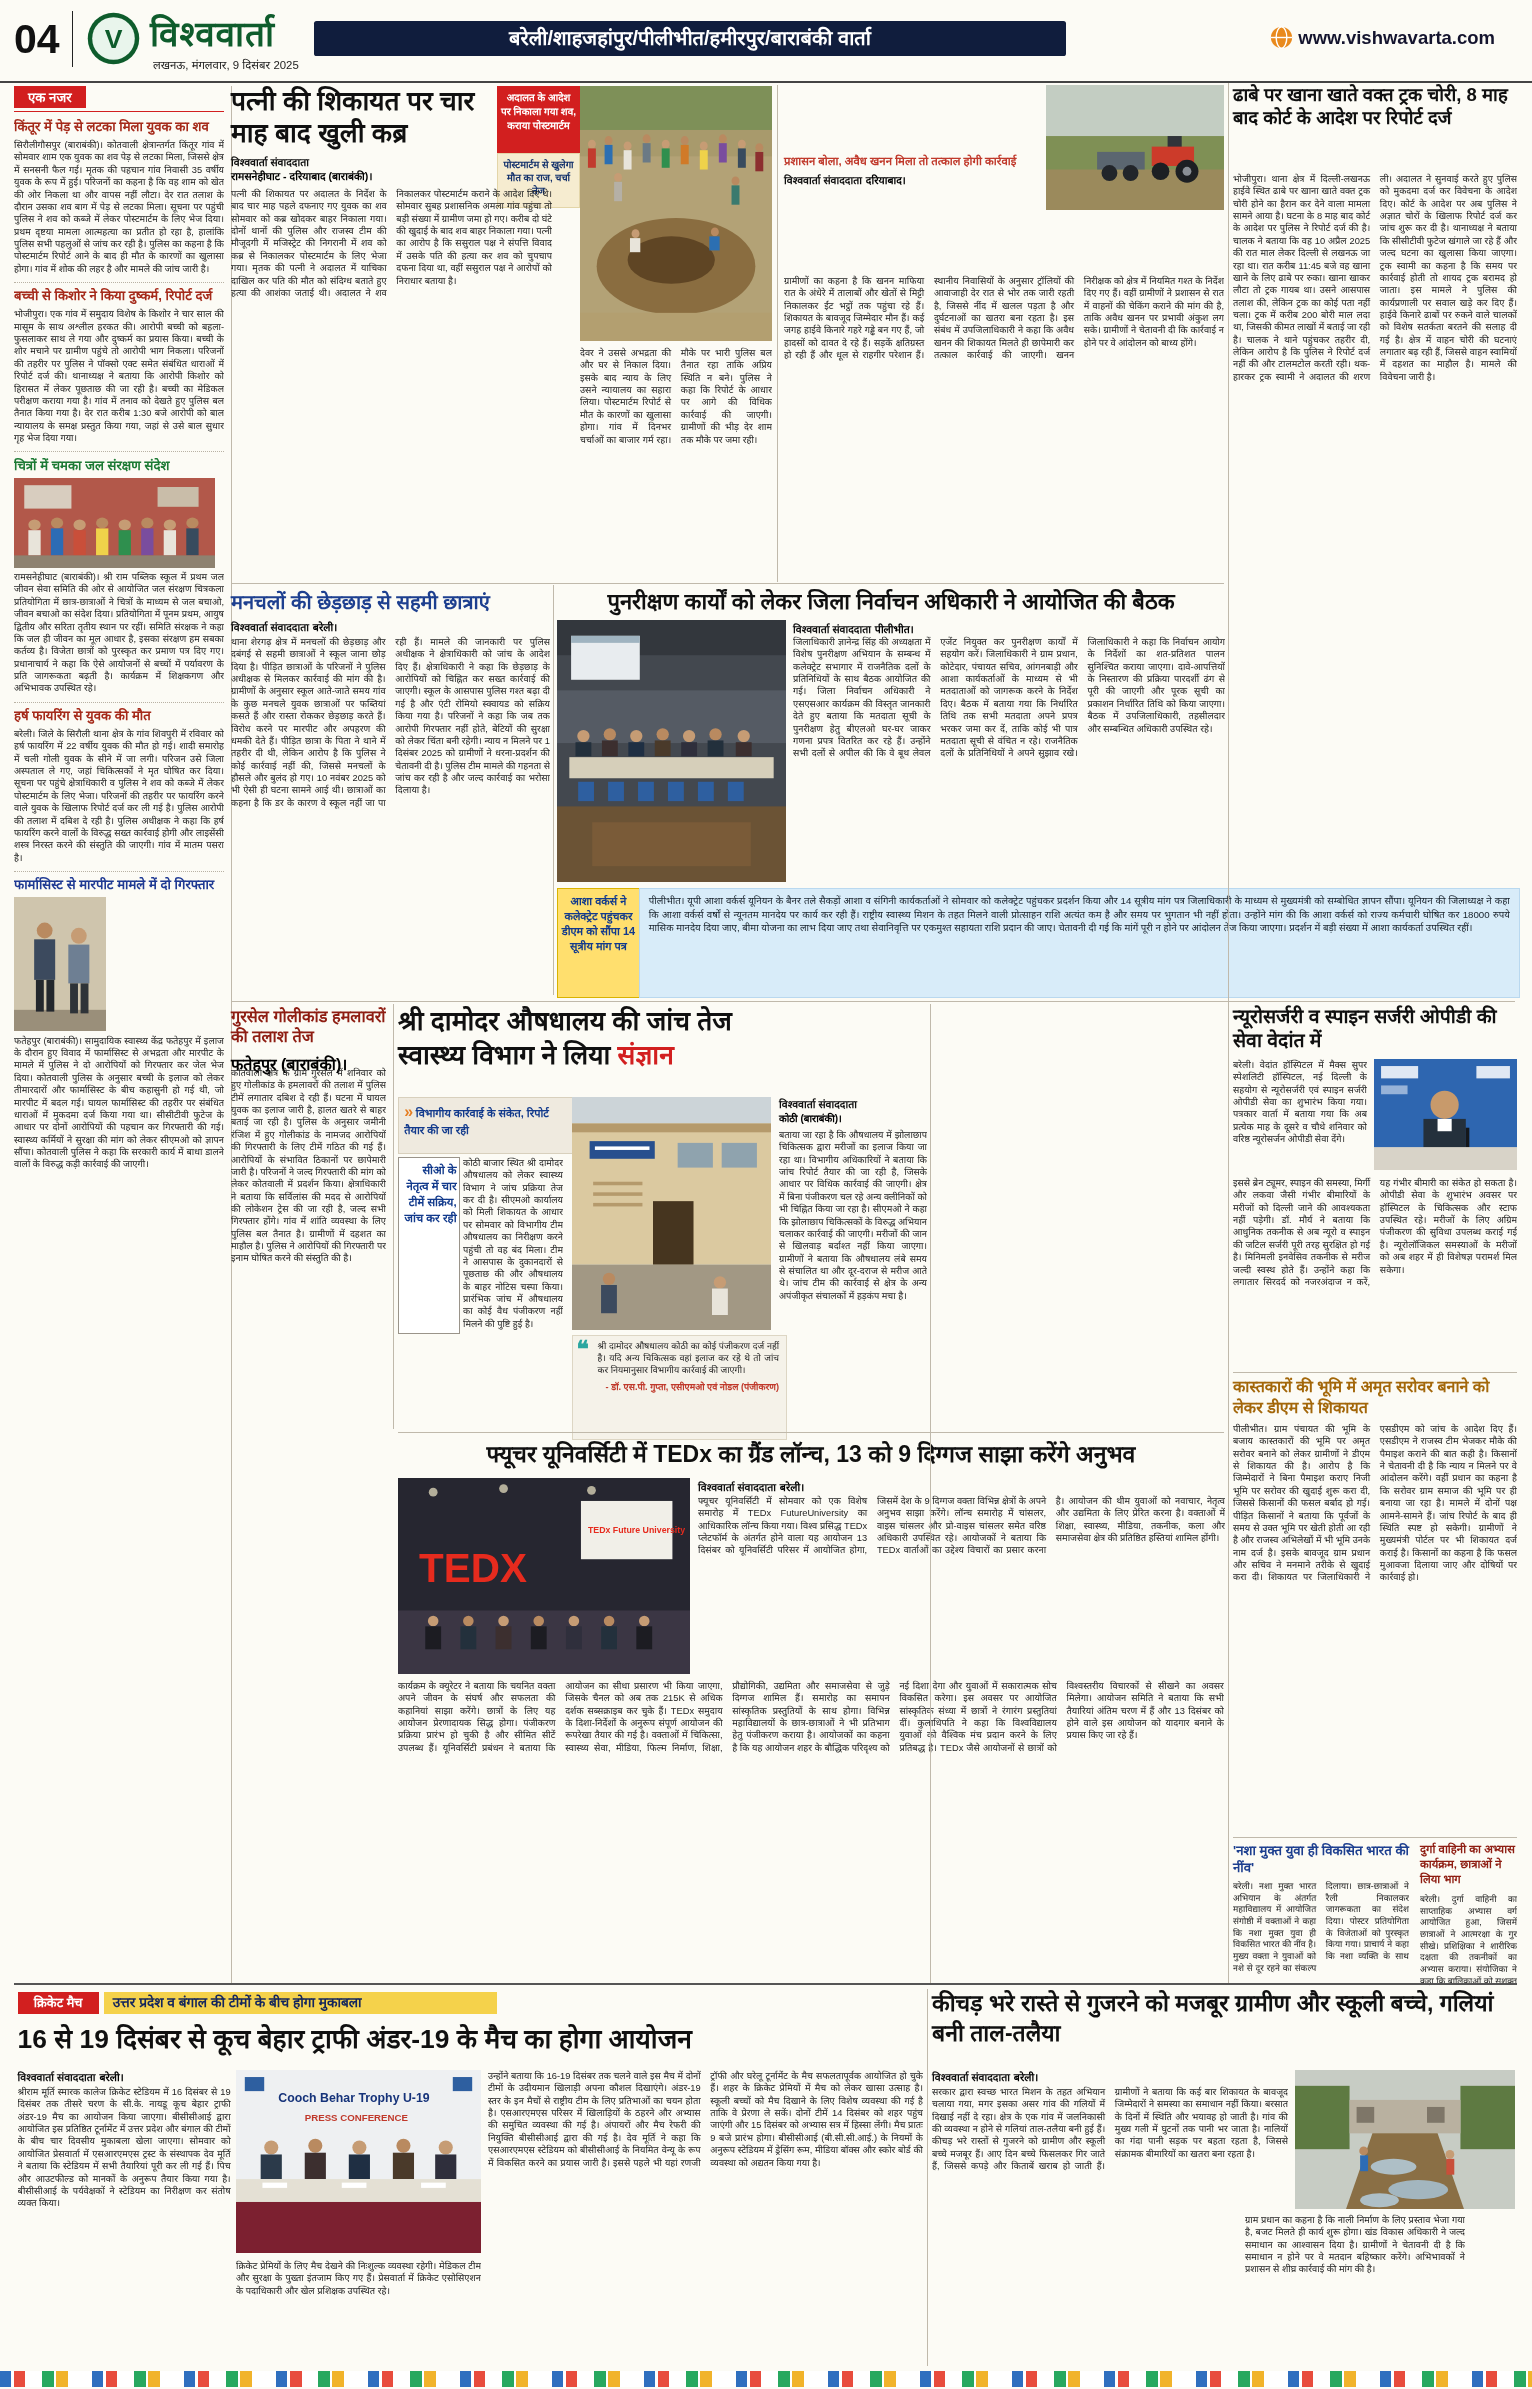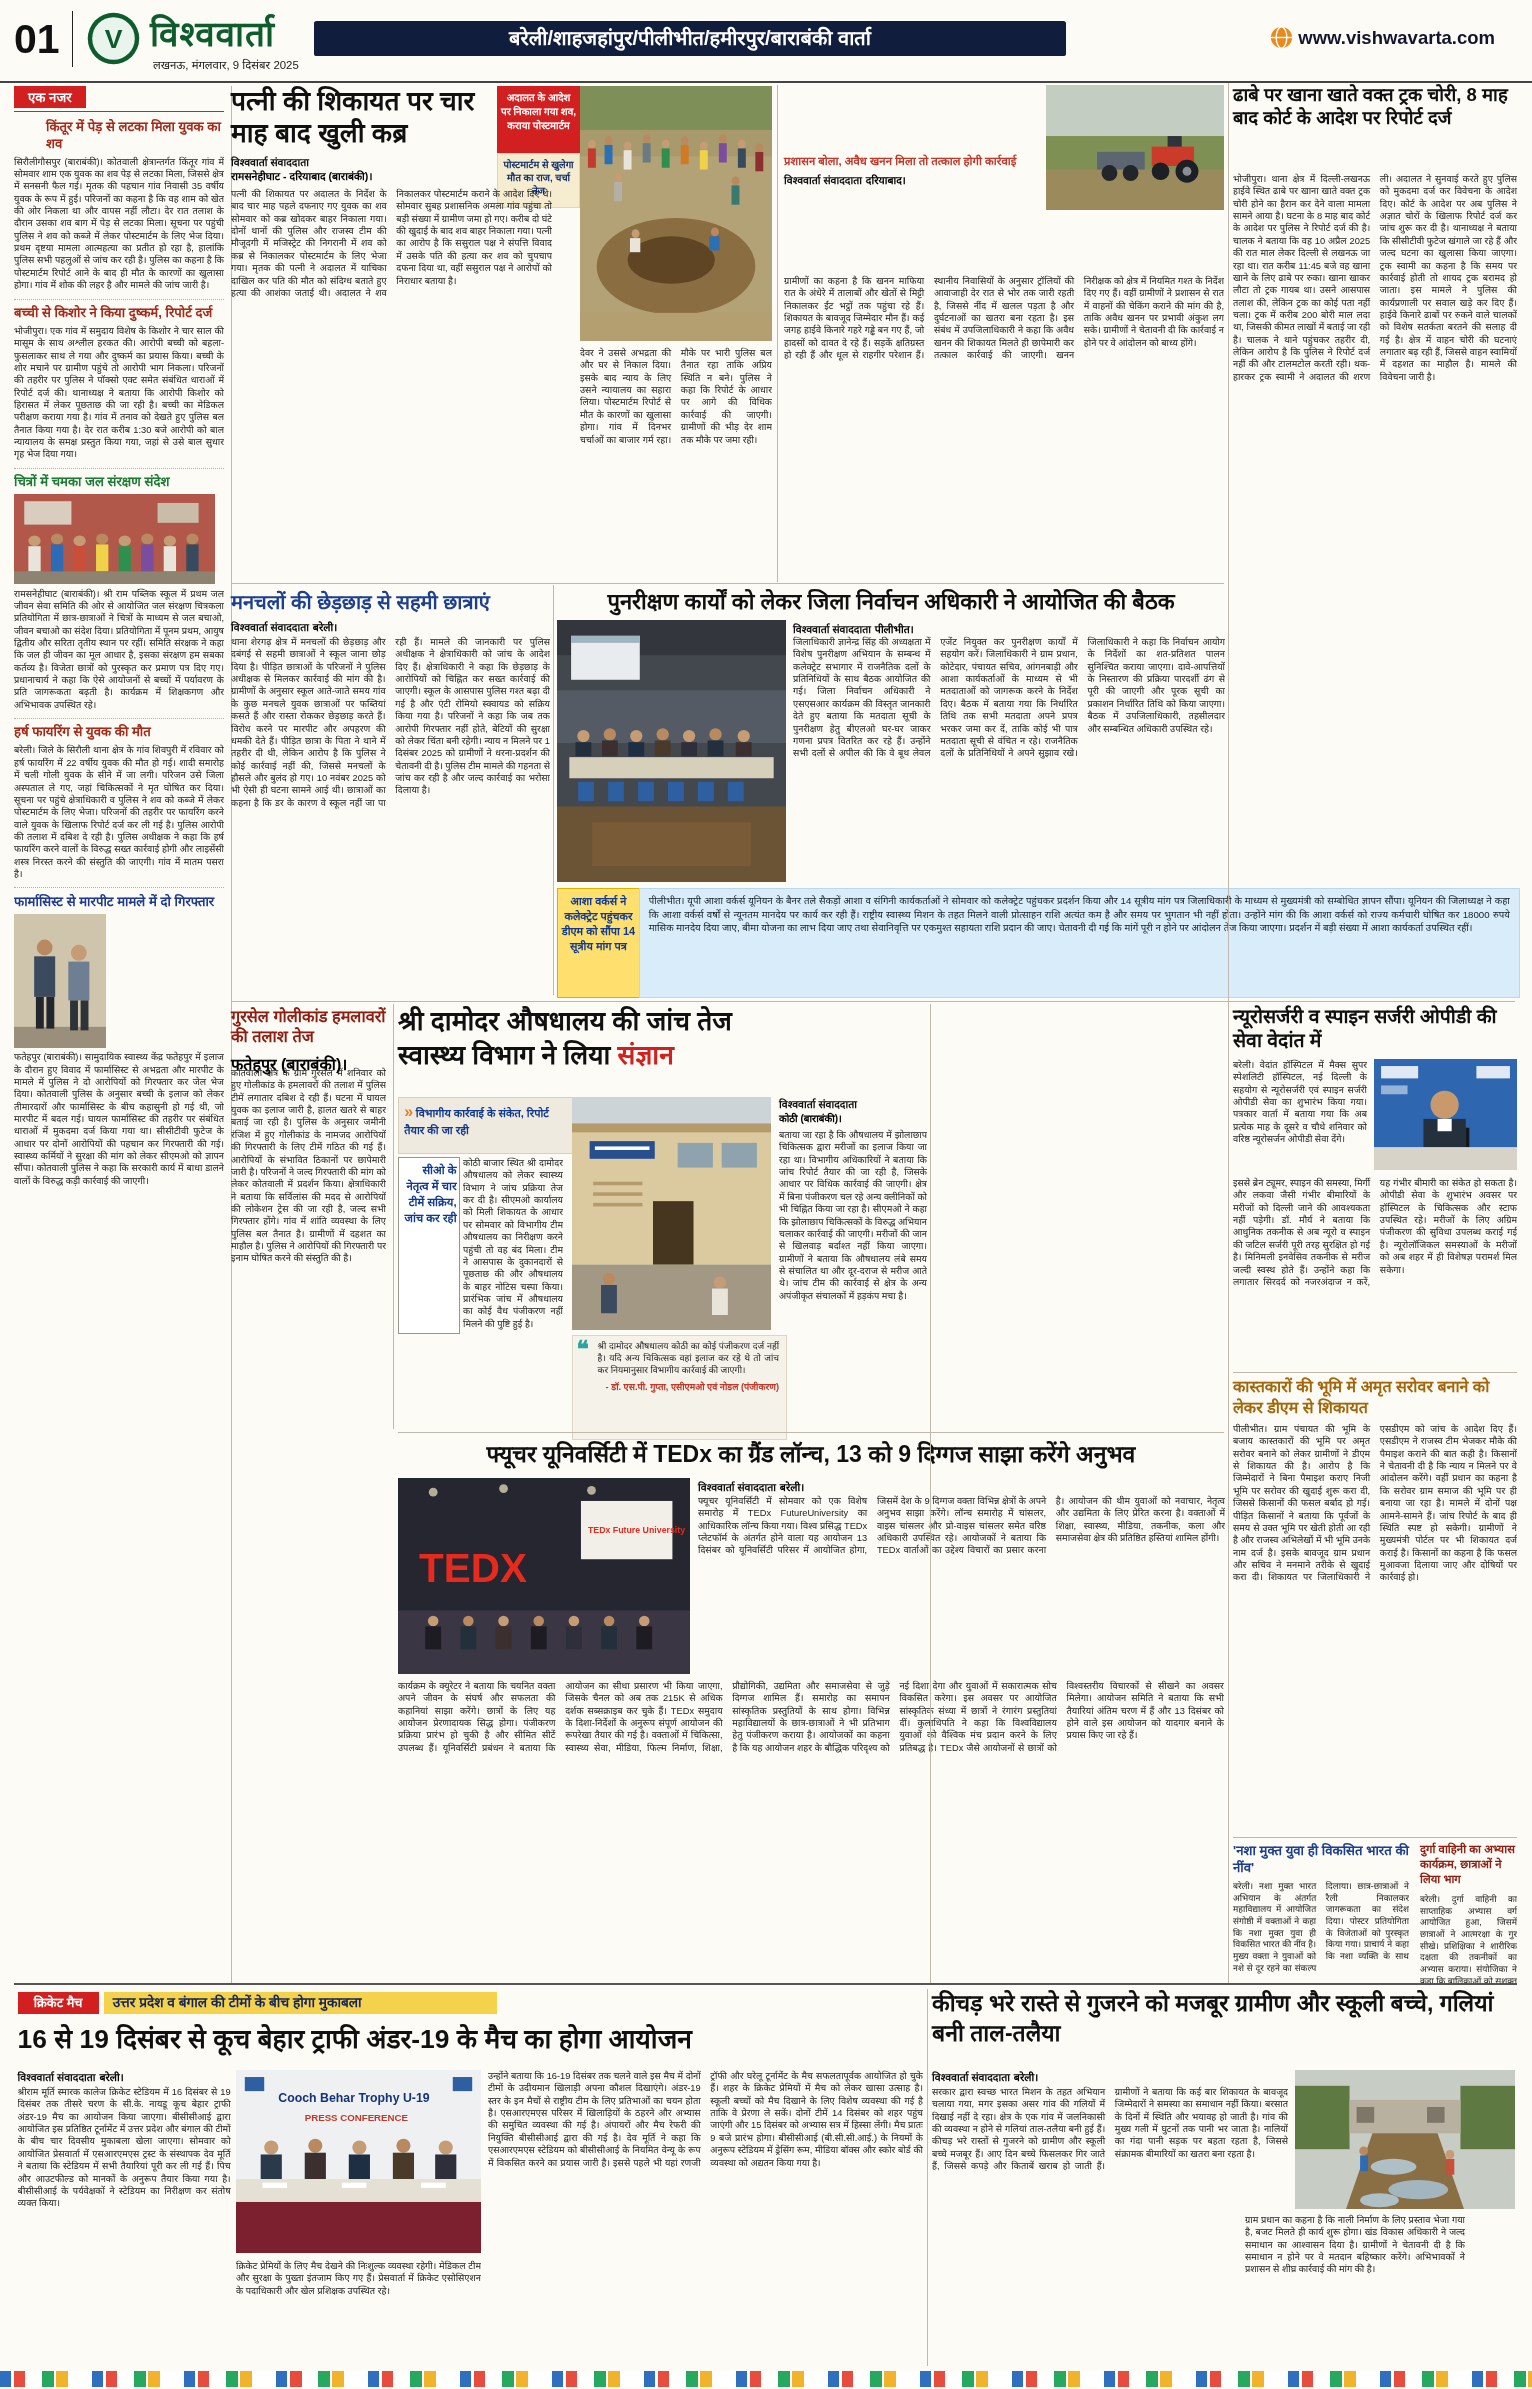--- a/index.html
+++ b/index.html
@@ -22,21 +22,21 @@
   .pagenum{font-size:41px;font-weight:bold;color:#111;border-right:1.8px solid #222;padding-right:12.3px;line-height:56px;}
   .mast-title{font-size:35px;font-weight:bold;color:#0e5c2c;letter-spacing:0.9px;}
   .mast-date{font-size:11.4px;color:#222;margin-top:3.5px;}
   .regionbar{background:#101d3d;color:#fff;font-weight:bold;font-size:20px;text-align:center;line-height:35px;border-radius:2.6px;}
   .site{font-size:18.5px;font-weight:bold;color:#14142e;}
   
   .leftcol{border-right:0.9px solid #c0b9ab;padding-right:7px;overflow:hidden;}
   .en-label{display:inline-block;background:#d21f1f;color:#fff;font-weight:bold;font-size:13.2px;padding:1.8px 14px;margin-bottom:3.5px;}
   .leftcol .rule{border-bottom:1.8px solid #d21f1f;margin-bottom:5.3px;}
   .en-h{font-size:13.2px;font-weight:bold;line-height:1.25;margin:7px 0 3.5px;border-top:0.9px dotted #b9b2a4;padding-top:5.3px;}
-  .en-h.first{border-top:0;padding-top:0;margin-left:32px;}
+  .en-h.first{border-top:0;padding-top:0;}
   .cap{color:#d35400;font-weight:bold;font-size:9.7px;line-height:1.3;}
   .kicker{background:#efeadf;border:0.9px solid #d8d0bd;padding:4.4px 5.3px;font-size:11px;font-weight:bold;color:#123a8c;line-height:1.3;}
   .kmark{color:#e67e22;font-size:16px;font-weight:bold;margin-right:2.6px;}
   .quoteb{background:#f5f2e9;border:0.9px solid #ddd6c4;padding:5.3px 7px;position:relative;}
   .qmark{position:absolute;left:3.5px;top:0px;font-size:23px;color:#2aa6a0;font-weight:bold;}
   .qtext{font-size:9px;line-height:1.32;text-align:justify;color:#1c1c1c;padding-left:17.6px;}
   .qby{font-size:9.2px;font-weight:bold;color:#c0392b;text-align:right;margin-top:2.6px;}
   .ybox{background:#ffdf6e;border:0.9px solid #d9b300;color:#123a8c;font-weight:bold;font-size:11px;text-align:center;padding:5.3px 3.5px;line-height:1.35;}
   .blueband{background:#d8ecf9;border:0.9px solid #b9d8ef;padding:5.3px 8.8px;font-size:9.7px;line-height:1.4;text-align:justify;color:#17212b;}
   .cobox{border:1.8px solid #9a948a;color:#123a8c;font-weight:bold;font-size:11.4px;text-align:center;padding:5.3px 2.6px;line-height:1.4;background:#fff;}
@@ -51,21 +51,21 @@
        #27a85f 42px 54px, #ffffff 54px 56px,
        #f1b32b 56px 68px, #ffffff 68px 92px);
      }
 </style>
 </head>
 <body>
 
 <div class="page">
 
   <header class="abs" style="left:0;top:0;width:1532px;height:81px;border-bottom:2.6px double #444;">
-    <div class="abs pagenum" style="left:14px;top:10.6px;">01</div>
+    <div class="abs pagenum" style="left:14px;top:10.6px;">04</div>
     <div class="abs" style="left:86px;top:10.6px;width:55px;height:55px;">
       <svg viewBox="0 0 62 62" width="55" height="55">
         <circle cx="31" cy="31" r="29" fill="#0e5c2c"></circle>
         <circle cx="31" cy="31" r="24" fill="#e9f5ec"></circle>
         <text x="31" y="42" text-anchor="middle" font-size="30" font-weight="bold" fill="#0e5c2c">V</text>
       </svg>
     </div>
     <div class="abs mast-title" style="left:150px;top:8.8px;">विश्ववार्ता</div>
     <div class="abs mast-date" style="left:153px;top:53px;">लखनऊ,  मंगलवार, 9 दिसंबर 2025</div>
     <div class="abs regionbar" style="left:314px;top:21px;width:752px;height:35px;">बरेली/शाहजहांपुर/पीलीभीत/हमीरपुर/बाराबंकी वार्ता</div>

